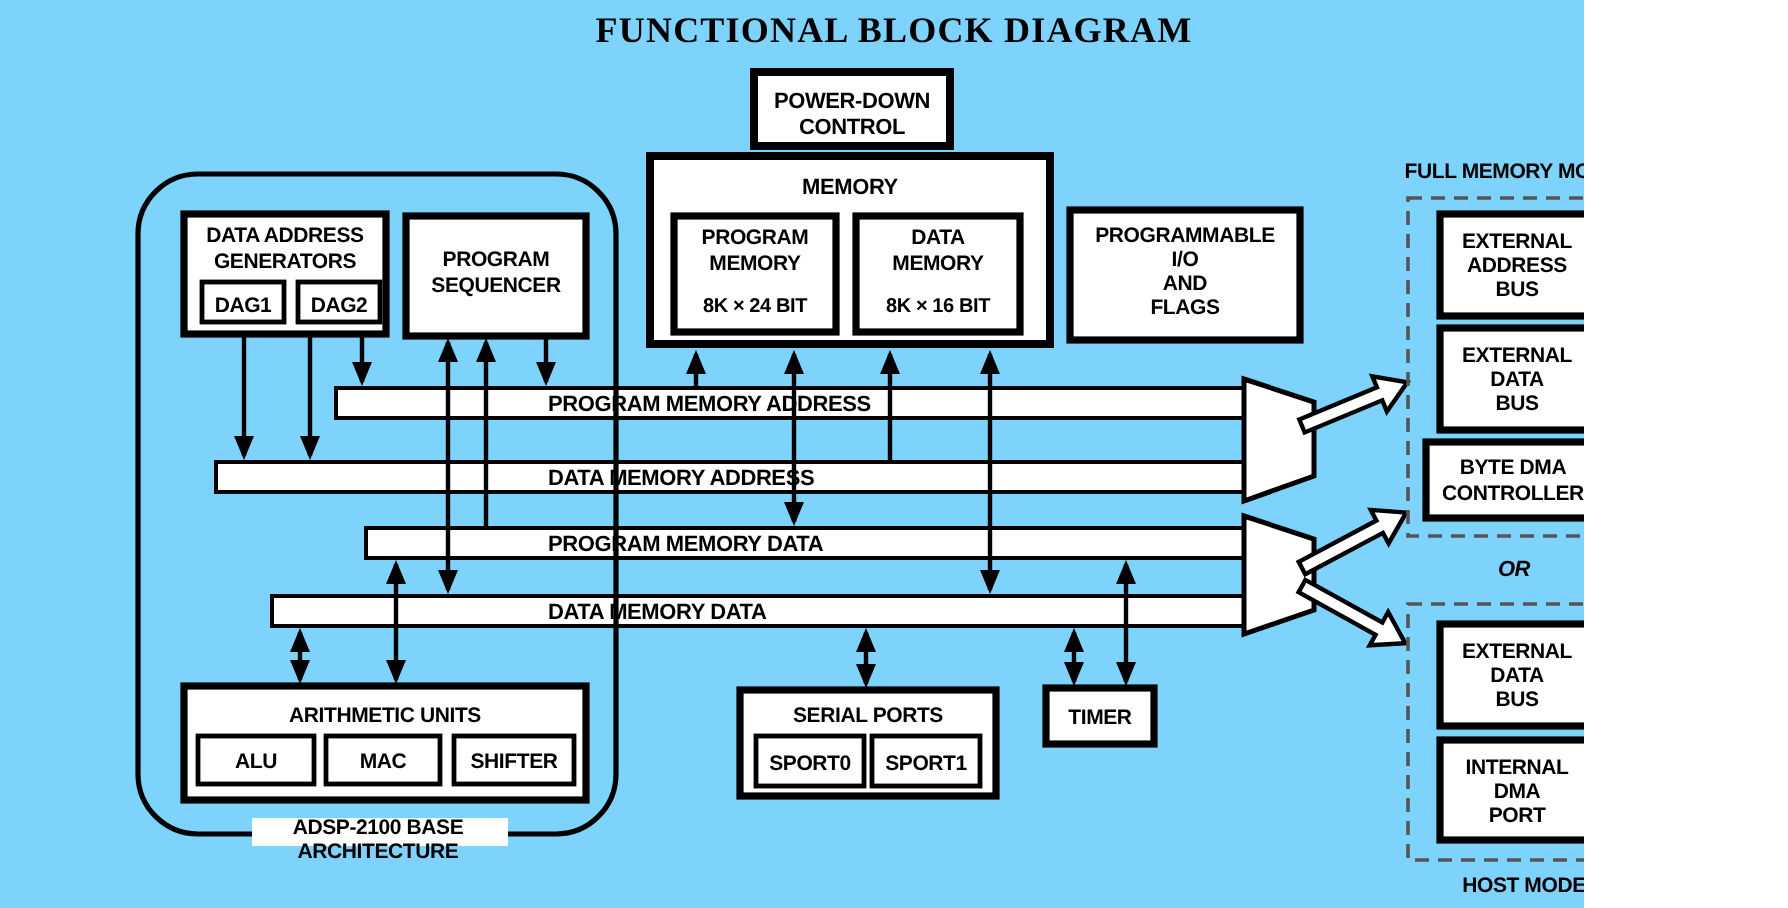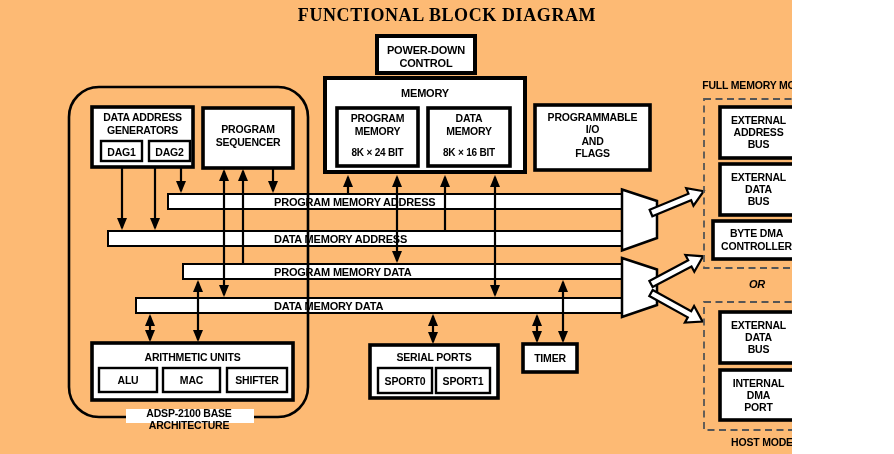--- a/index.html
+++ b/index.html
@@ -1,16 +1,16 @@
 <!DOCTYPE html>
 <html><head>
 <meta charset="utf-8">
 <style>
   html,body{margin:0;padding:0;background:#ffffff;}
-  .stage{position:relative;width:792px;height:454px;background:#fdba74;overflow:hidden;}
+  .stage{position:relative;width:792px;height:454px;background:#7dd3fc;overflow:hidden;}
   svg{display:block;}
   .t{font-family:"Liberation Sans","DejaVu Sans",sans-serif;font-weight:bold;fill:#000;letter-spacing:-0.2px;}
   .s10{font-size:10px;}
   .s105{font-size:10.5px;}
   .s11{font-size:11px;}
   .mid{text-anchor:middle;}
   .ttl{font-family:"Liberation Serif","DejaVu Serif",serif;font-weight:bold;font-size:18px;letter-spacing:0.6px;text-anchor:middle;fill:#000;}
   .it{font-style:italic;}
   .bx{fill:#ffffff;stroke:#000;stroke-width:3.6px;}
   .bxk{fill:#ffffff;stroke:#000;stroke-width:4px;}

